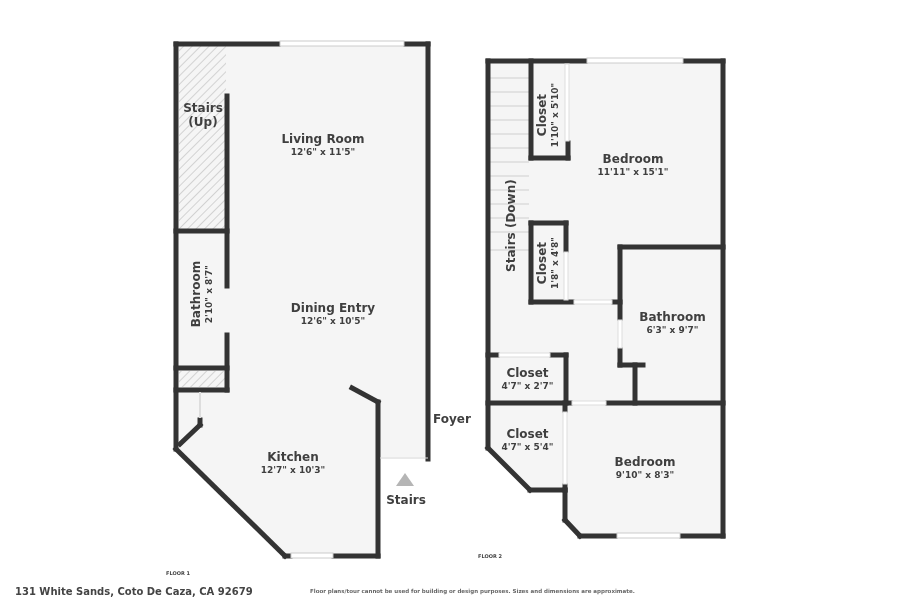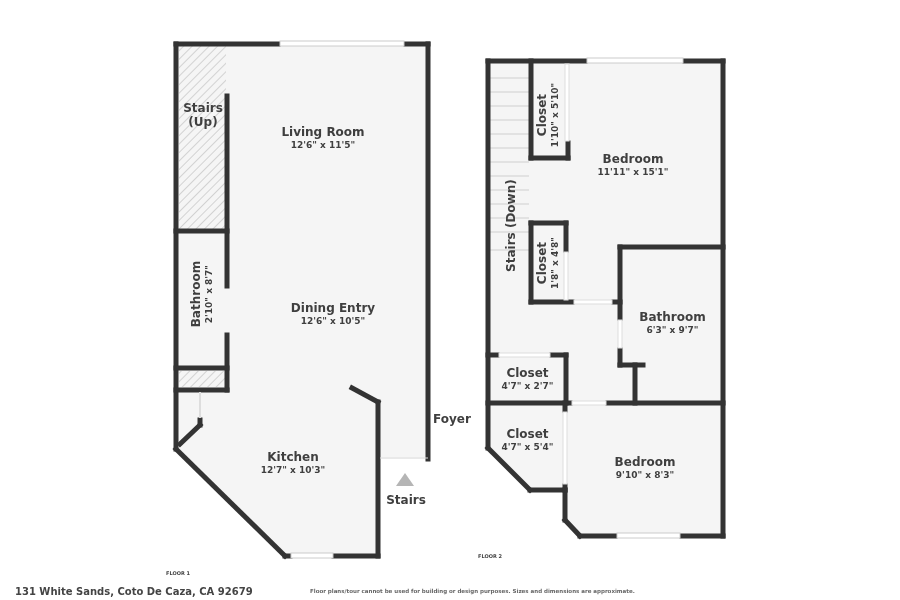--- a/index.html
+++ b/index.html
@@ -135,21 +135,21 @@
     <rect x="499" y="353" width="51" height="4" fill="#fff" stroke="#ddd" stroke-width="1"></rect>
     <rect x="572" y="401" width="34" height="4" fill="#fff" stroke="#ddd" stroke-width="1"></rect>
     <rect x="563" y="412" width="4" height="72" fill="#fff" stroke="#ddd" stroke-width="1"></rect>
   </g>
 </svg>
 
 <div class="lbl" style="left:178px;top:102px;width:50px;">
   <span class="name">Stairs</span>
   <span class="name">(Up)</span>
 </div>
-<div class="lbl" style="left:258px;top:126px;width:130px;">
+<div class="lbl" style="left:258px;top:133px;width:130px;">
   <span class="name">Living Room</span>
   <span class="dim">12'6" x 11'5"</span>
 </div>
 <div class="lbl rot" style="left:162px;top:282px;width:80px;">
   <span class="name">Bathroom</span>
   <span class="dim">2'10" x 8'7"</span>
 </div>
 <div class="lbl" style="left:268px;top:302px;width:130px;">
   <span class="name">Dining Entry</span>
   <span class="dim">12'6" x 10'5"</span>

